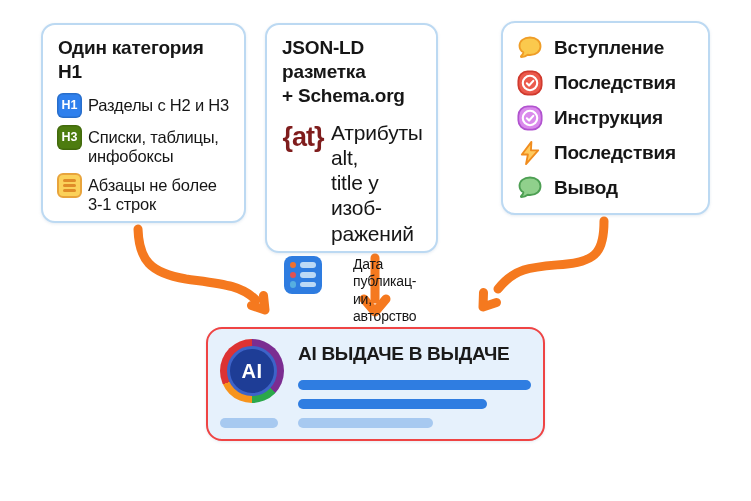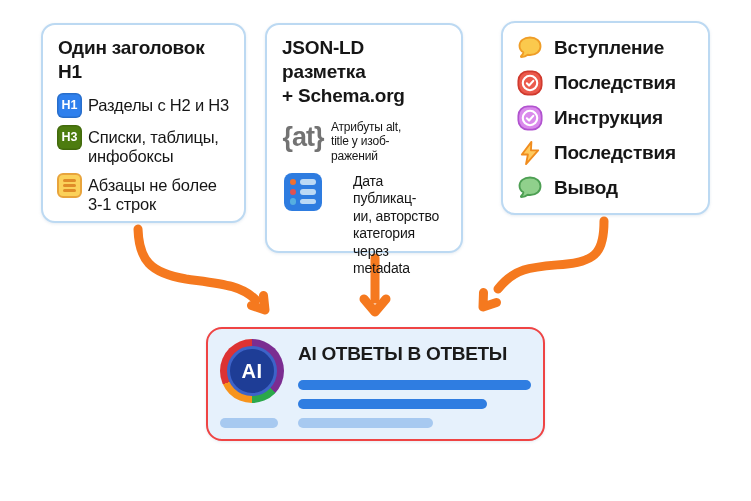--- a/index.html
+++ b/index.html
@@ -9,58 +9,58 @@
     overflow:hidden;
   }
   
   .card {
     position:absolute; box-sizing:border-box; background:#ffffff;
     border:2px solid #bcd9f2; border-radius:14px;
     box-shadow:0 1px 3px rgba(110,145,180,0.18);
     z-index:2;
   }
   #card-structure { left:41px;  top:23px; width:205px; height:200px; padding:11px 14px; }
-  #card-markup    { left:265px; top:23px; width:198px; height:230px; padding:11px 14px; }
+  #card-markup    { left:265px; top:23px; width:173px; height:230px; padding:11px 14px; }
   #card-content   { left:501px; top:21px; width:209px; height:194px; padding:12px 13px;
                     display:flex; flex-direction:column; gap:7px; justify-content:center; }
   #card-result {
     left:206px; top:327px; width:339px; height:114px;
     background:#e6f1fc; border:2px solid #ef4444; border-radius:16px;
     padding:10px 12px; display:grid; grid-template-columns:64px 1fr;
     column-gap:14px; align-content:start;
   }
   .card-title {
     font-size:19px; font-weight:700; line-height:1.26; margin:0 0 9px 1px;
     white-space:pre-line; letter-spacing:-0.2px;
   }
   .item { display:flex; align-items:flex-start; gap:6px; margin-bottom:7px; }
   .item:last-child { margin-bottom:0; }
   .item-text { font-size:16.5px; line-height:1.16; white-space:pre-line; padding-top:3px; letter-spacing:-0.2px; }
   .item-text.small { font-size:14px; line-height:1.25; padding-top:0; }
-  .item-text.mid { font-size:12px; line-height:1.2; }
+  .item-text.mid { font-size:21px; line-height:1.2; }
 
   
   .badge {
     flex:0 0 auto; width:25px; height:25px; border-radius:6px;
     display:flex; align-items:center; justify-content:center;
     color:#fff; font-size:12.5px; font-weight:700;
     box-shadow:inset 0 0 0 1.5px rgba(0,0,0,0.14);
   }
   .badge-h1 { background:#2f80ed; }
   .badge-h3 { background:#4d7c0f; }
   .para-icon {
     flex:0 0 auto; width:25px; height:25px; border-radius:6px; box-sizing:border-box;
     background:#fbd15a; border:2px solid #e8a43c;
     display:flex; flex-direction:column; align-items:center; justify-content:center; gap:2.5px;
   }
   .para-icon i { display:block; width:13px; height:2.6px; border-radius:2px; background:#e08c28; }
 
   
   .at-icon {
-    flex:0 0 44px; text-align:center; color:#737373; font-weight:700;
+    flex:0 0 44px; text-align:center; color:#7f1d1d; font-weight:700;
     font-size:27px; line-height:40px; letter-spacing:-1px;
   }
   .meta-icon {
     flex:0 0 auto; width:38px; height:38px; border-radius:8px; background:#2e7ce0;
     box-sizing:border-box; padding:6px 6px; margin-left:3px;
     display:flex; flex-direction:column; justify-content:space-between;
   }
   .meta-row { display:flex; align-items:center; gap:4px; }
   .meta-dot { width:6.5px; height:6.5px; border-radius:50%; }
   .meta-pill { width:16px; height:5.5px; border-radius:3px; background:#bcd9f5; }
@@ -113,21 +113,21 @@
       <path class="arrow" d="M375,258 L375,299"></path>
       <path class="arrow" d="M364,299 L375,312 L386,299"></path>
     </g>
     <g>
       <path class="arrow" d="M604,221 C604,250 597,261 567,264 C535,267 516,266 498,289"></path>
       <path class="arrow" d="M496.5,302.5 L483,307 L483.5,292.5"></path>
     </g>
   </svg>
 
   <section class="card" id="card-structure">
-    <h2 class="card-title">Один заголовок
+    <h2 class="card-title">Один категория
 H1</h2>
     <div class="item">
       <span class="badge badge-h1">H1</span>
       <span class="item-text">Разделы с H2 и H3</span>
     </div>
     <div class="item">
       <span class="badge badge-h3">H3</span>
       <span class="item-text">Списки, таблицы,
 инфобоксы</span>
     </div>
@@ -207,21 +207,21 @@
         <path d="M12 3 C6.5 3 3 6.1 3 10 C3 12.4 4.3 14.4 6.3 15.7 C6.2 16.9 5.5 18 4.4 18.9 C4 19.2 4.2 19.8 4.7 19.8 C7 19.7 8.8 18.9 10.1 17.8 C10.7 17.9 11.3 18 12 18 C17.5 18 21 14.9 21 10.5 C21 6.1 17.5 3 12 3 Z" fill="#90d08c" stroke="#4d9f53" stroke-width="1.6" stroke-linejoin="round"></path>
       </svg>
       <span class="crow-text">Вывод</span>
     </div>
   </section>
 
   <section class="card" id="card-result">
     <div class="ai-logo">
       <span class="ai-core">AI</span>
     </div>
-    <div class="result-title">AI ОТВЕТЫ В ОТВЕТЫ</div>
+    <div class="result-title">AI ВЫДАЧЕ В ВЫДАЧЕ</div>
     <div class="bar bar-blue" id="bar1"></div>
     <div class="bar bar-blue" id="bar2"></div>
     <div class="bar-row4">
       <div class="bar bar-light" id="bar3"></div>
       <div class="bar bar-light" id="bar4"></div>
     </div>
   </section>
 
 </div>
 

